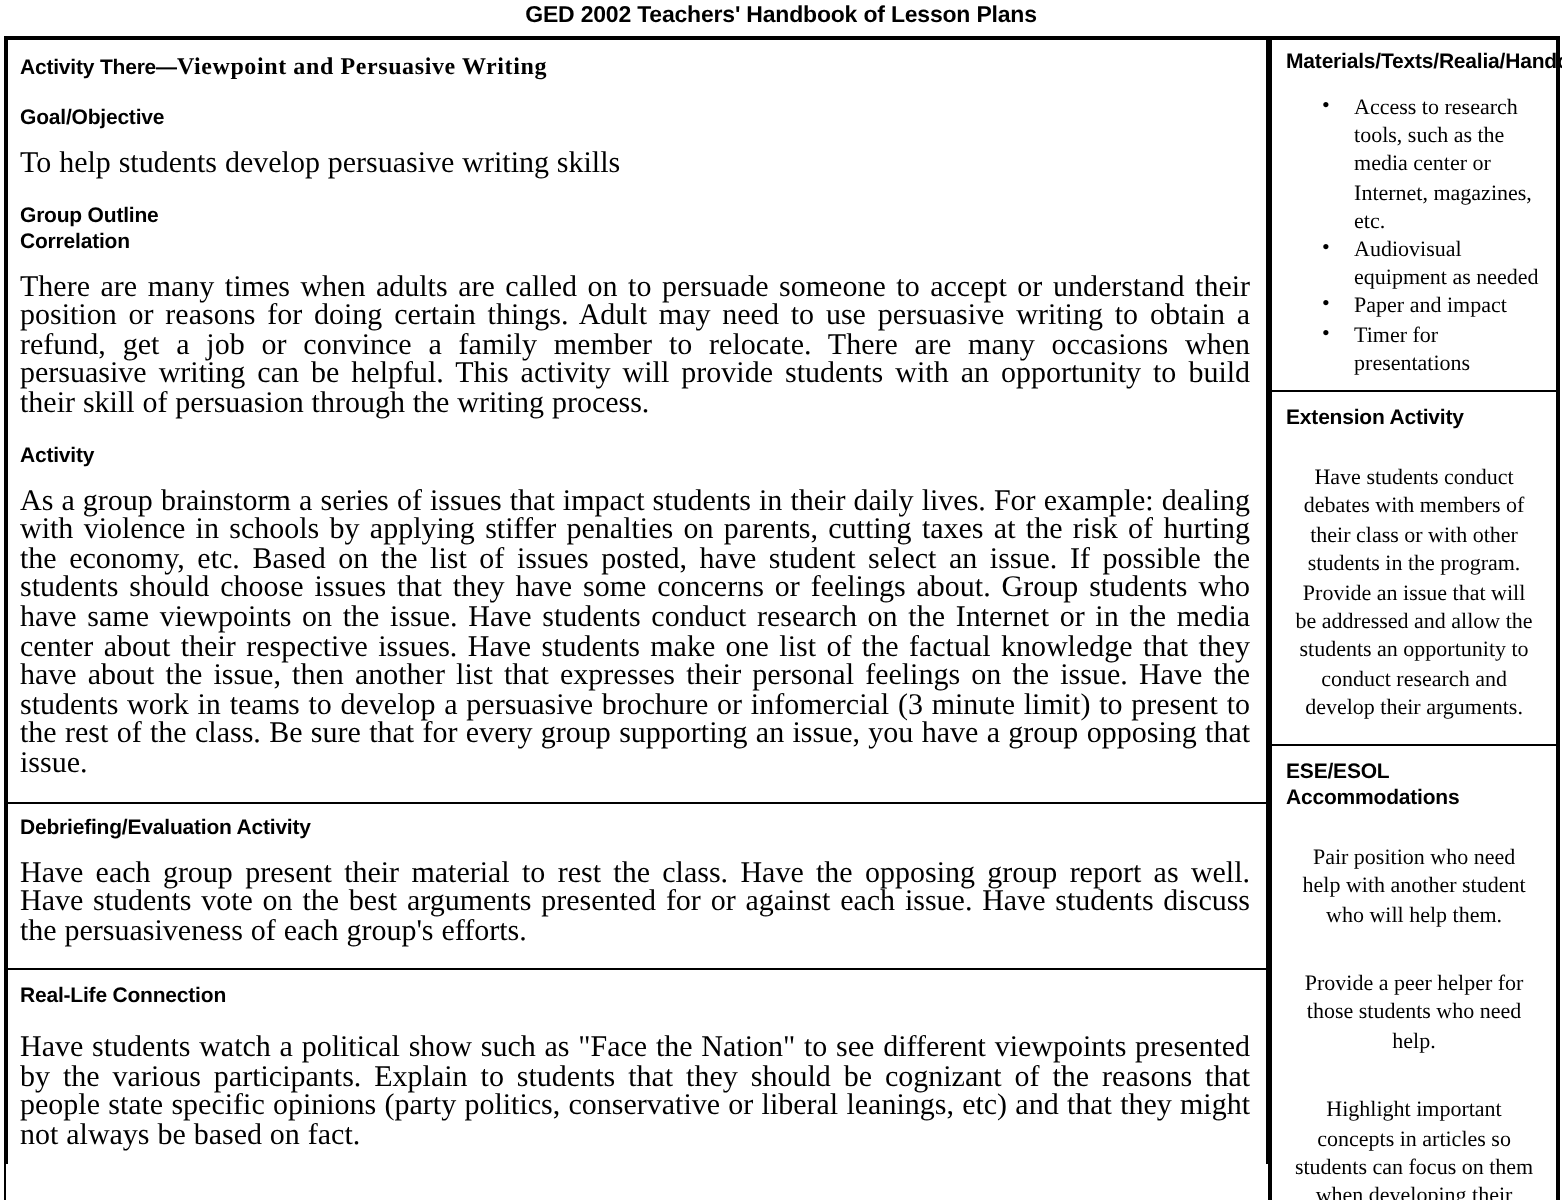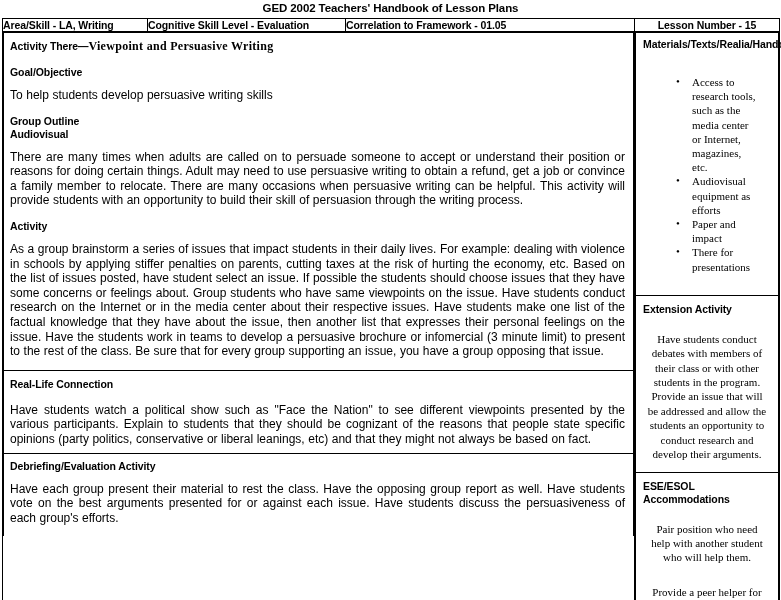--- a/index.html
+++ b/index.html
@@ -71,33 +71,33 @@
     margin: 0;
     padding: 0;
   }
   .title-line .serif-part {
     font-family: "Liberation Serif", serif;
     font-weight: bold;
     font-size: 12px;
     letter-spacing: 0.3px;
   }
   p.body {
-    font-family: Liberation Sans, sans-serif;
-    font-size: 12px;
+    font-family: Liberation Serif, serif;
+    font-size: 15px;
     line-height: 14.6px;
     margin: 0;
     padding: 0;
     text-align: justify;
     word-spacing: 0.2px;
   }
   .gap-sm { height: 9px; }
   .gap-md { height: 12px; }
   .gap-xs { height: 5px; }
   ul.materials {
-    margin: 15px;
+    margin: 0;
     padding: 0 0 0 18px;
     list-style: none;
   }
   ul.materials li {
     font-family: "Liberation Serif", serif;
     font-size: 11px;
     line-height: 14.2px;
     position: relative;
     padding-left: 16px;
     margin-bottom: 0px;
@@ -139,85 +139,79 @@
 
   <table class="main">
     <colgroup>
       <col style="width:145px">
       <col style="width:198px">
       <col style="width:289px">
       <col style="width:145px">
     </colgroup>
     <tbody>
       <tr>
-        <td class="hdr-cell">Area/Skill - LA, Writing</td>
-        <td class="hdr-cell">Cognitive Skill Level - Evaluation</td>
-        <td class="hdr-cell">Correlation to Framework  - 01.05</td>
-        <td class="hdr-cell" style="text-align:center">Lesson Number -  15</td>
-      </tr>
-      <tr>
         <td colspan="3" style="padding:0">
           <table class="inner-tbl">
             <tbody>
               <tr>
                 <td>
                   <div class="body-cell">
                     <div class="title-line"><span>Activity There—</span><span class="serif-part">Viewpoint and Persuasive Writing</span></div>
                     <div class="gap-md"></div>
                     <h3 class="sec">Goal/Objective</h3>
                     <div class="gap-sm"></div>
                     <p class="body">To help students develop persuasive writing skills</p>
                     <div class="gap-md"></div>
                     <h3 class="sec">Group Outline</h3>
-                    <h3 class="sec">Audiovisual</h3>
+                    <h3 class="sec">Correlation</h3>
                     <div class="gap-sm"></div>
                     <p class="body">There are many times when adults are called on to persuade someone to accept or understand their position or reasons for doing certain things.  Adult may need to use persuasive writing to obtain a refund, get a job or convince a family member to relocate.  There are many occasions when persuasive writing can be helpful.  This activity will provide students with an opportunity to build their skill of persuasion through the writing process.</p>
                     <div class="gap-md"></div>
                     <h3 class="sec">Activity</h3>
                     <div class="gap-sm"></div>
                     <p class="body">As a group brainstorm a series of issues that impact students in their daily lives.  For example: dealing with violence in schools by applying stiffer penalties on parents,  cutting taxes at the risk of hurting the economy, etc.  Based on the list of issues posted, have student select an issue.  If possible the students should choose issues that they have some concerns or feelings about.  Group students  who have same viewpoints on the issue.  Have students conduct research on the Internet or in the media center about their respective issues.   Have students make one list of the factual knowledge that they have about the issue, then another list that expresses their personal feelings on the issue.    Have the students work in teams to develop a persuasive brochure or infomercial (3 minute limit) to present to the rest of the class.  Be sure that for every group supporting an issue, you have a group opposing that issue.</p>
                     <div class="gap-xs"></div>
                   </div>
                 </td>
               </tr>
               <tr>
                 <td>
+                  <div class="body-cell">
+                    <h3 class="sec">Debriefing/Evaluation Activity</h3>
+                    <div class="gap-sm"></div>
+                    <p class="body">Have each group present their material to rest the class.  Have the opposing group report as well.  Have students vote on the best arguments presented for or against each issue.  Have students discuss the persuasiveness of each group's efforts.</p>
+                    <div class="gap-xs"></div>
+                  </div>
+                </td>
+              </tr>
+              <tr>
+                <td>
                   <div class="body-cell" style="padding-top:7px">
                     <h3 class="sec">Real-Life Connection</h3>
                     <div class="gap-md"></div>
                     <p class="body">Have students watch a political show such as "Face the Nation" to see different viewpoints presented by the various participants.  Explain to students that they should be cognizant of the reasons that people state specific opinions (party politics, conservative or liberal leanings, etc) and that they might not always be based on fact.</p>
-                  </div>
-                </td>
-              </tr>
-              <tr>
-                <td>
-                  <div class="body-cell">
-                    <h3 class="sec">Debriefing/Evaluation Activity</h3>
-                    <div class="gap-sm"></div>
-                    <p class="body">Have each group present their material to rest the class.  Have the opposing group report as well.  Have students vote on the best arguments presented for or against each issue.  Have students discuss the persuasiveness of each group's efforts.</p>
-                    <div class="gap-xs"></div>
                   </div>
                 </td>
               </tr>
             </tbody>
           </table>
         </td>
         <td style="padding:0">
           <table class="inner-tbl">
             <tbody>
               <tr>
                 <td style="height:138px">
                   <div class="side-cell">
                     <h3 class="sec">Materials/Texts/Realia/Handouts</h3>
                     <div class="gap-sm"></div>
                     <ul class="materials">
                       <li>Access to research tools, such as the media center or Internet, magazines, etc.</li>
-                      <li>Audiovisual equipment as efforts</li>
+                      <li>Audiovisual equipment as needed</li>
                       <li>Paper and impact</li>
-                      <li>There for presentations</li>
+                      <li>Timer for presentations</li>
                     </ul>
                   </div>
                 </td>
               </tr>
               <tr>
                 <td style="height:160px">
                   <div class="side-cell" style="padding-top:7px">
                     <h3 class="sec">Extension Activity</h3>
                     <div class="gap-md"></div>
                     <p class="side">Have students conduct debates with members of their class or with other students in the program.  Provide an issue that will be addressed and allow the students an opportunity to conduct research and develop their arguments.</p>

